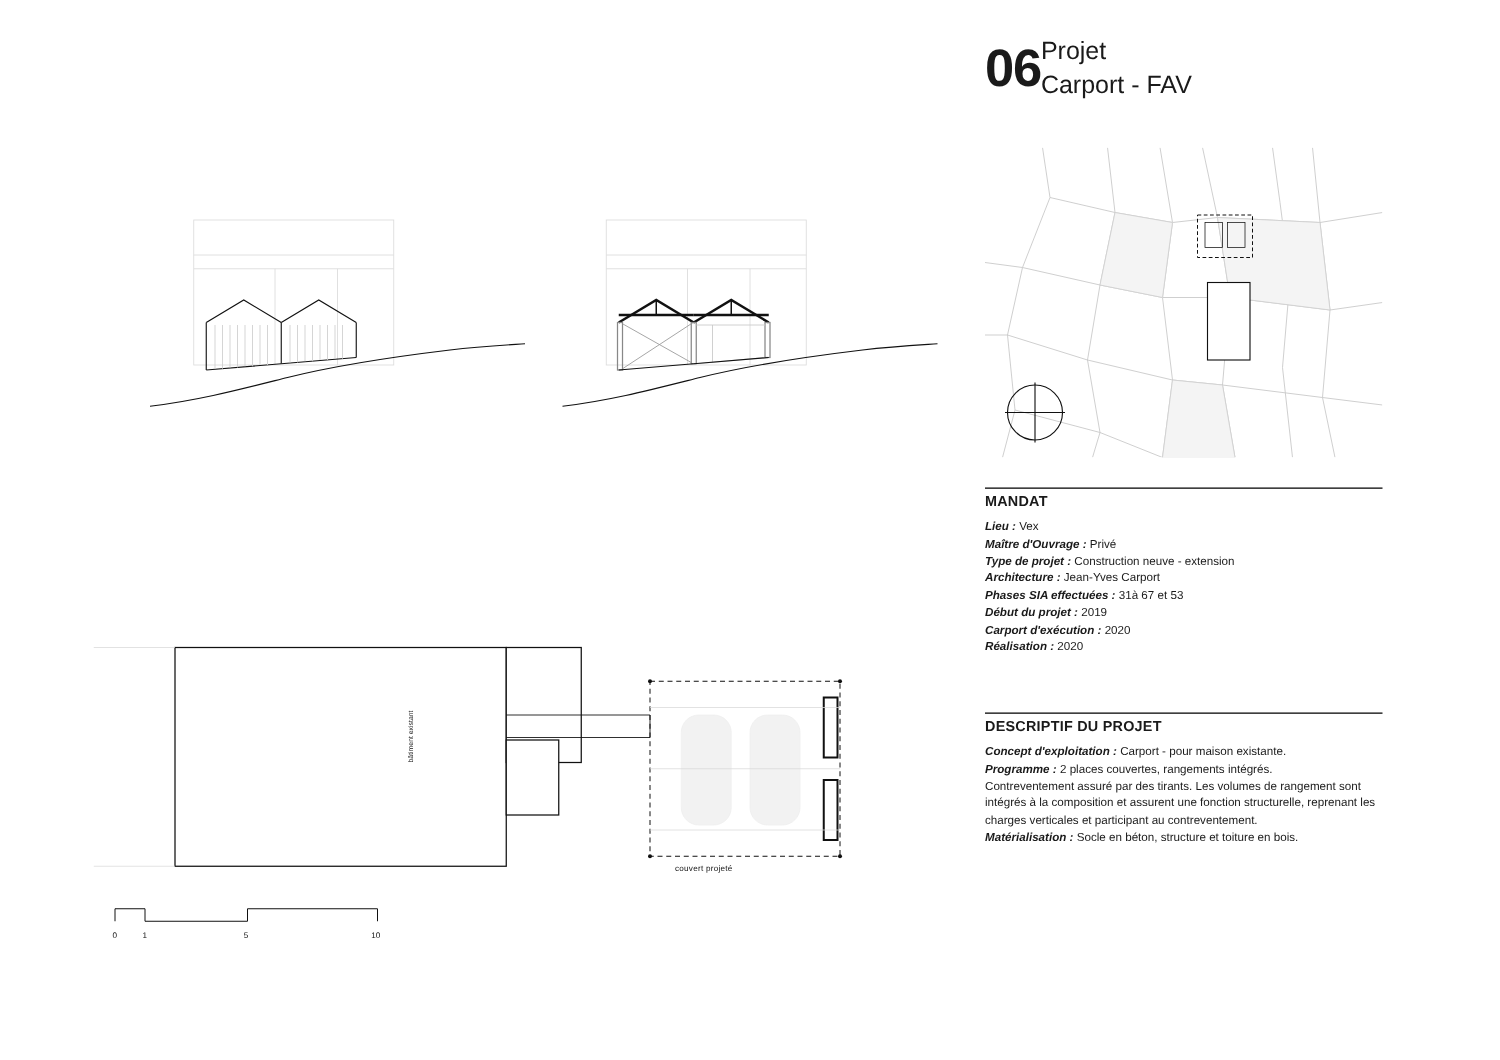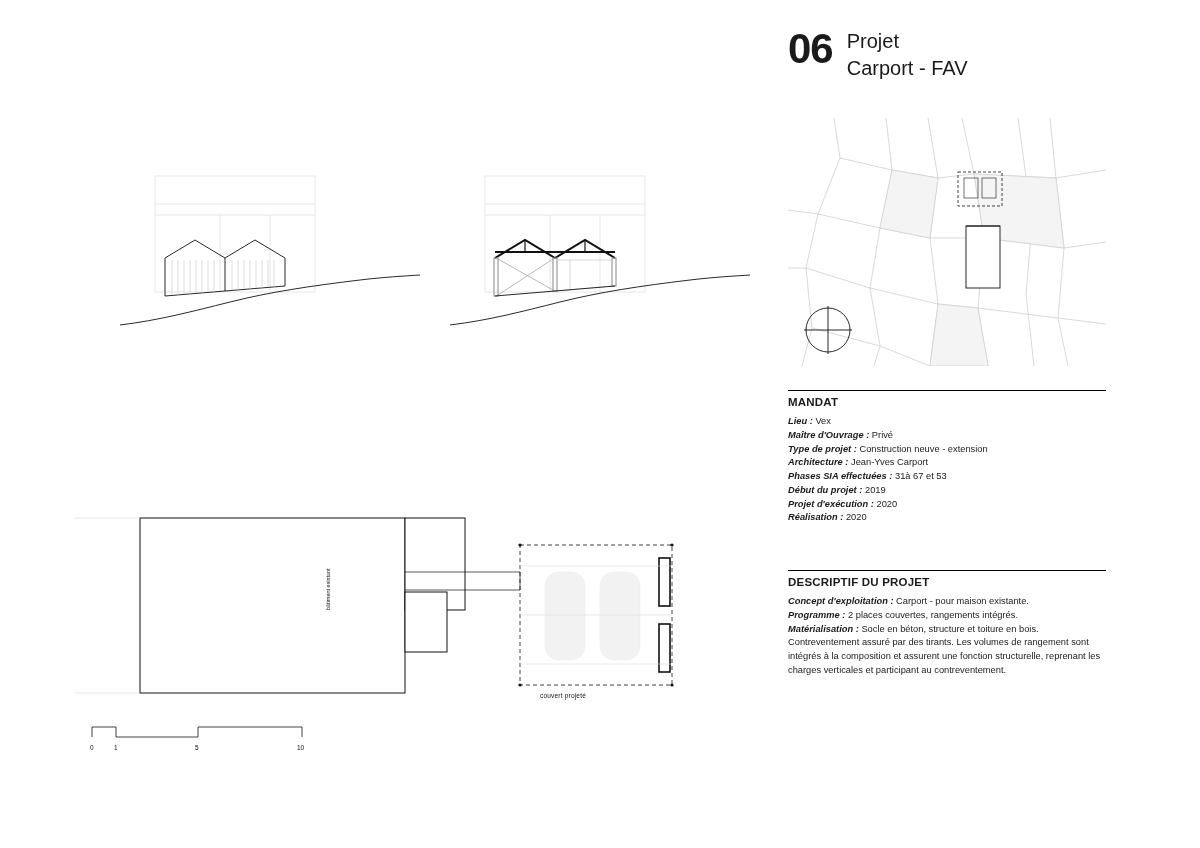--- a/index.html
+++ b/index.html
@@ -23,22 +23,21 @@
 
   
   .right-col {
     position: absolute;
     left: 788px;
     top: 28px;
     width: 318px;
   }
   .title-block {
     display: flex;
-    align-items: flex-start;
-    gap: 14px;
+    align-items: center;
   }
   .project-number {
     font-size: 42px;
     font-weight: bold;
     letter-spacing: -1px;
     line-height: 1;
   }
   .title-lines {
     font-size: 20px;
     line-height: 1.35;
@@ -170,32 +169,32 @@
 
   <div class="section kv-list" id="mandat">
     <div class="section-rule"></div>
     <h2>MANDAT</h2>
     <p><b>Lieu :</b> <span>Vex</span></p>
     <p><b>Maître d'Ouvrage :</b> <span>Privé</span></p>
     <p><b>Type de projet :</b> <span>Construction neuve - extension</span></p>
     <p><b>Architecture :</b> <span>Jean-Yves Carport</span></p>
     <p><b>Phases SIA effectuées :</b> <span>31à 67 et 53</span></p>
     <p><b>Début du projet :</b> <span>2019</span></p>
-    <p><b>Projet d'exécution :</b> <span>2020</span></p>
+    <p><b>Carport d'exécution :</b> <span>2020</span></p>
     <p><b>Réalisation :</b> <span>2020</span></p>
   </div>
 
   <div class="section kv-list" id="descriptif">
     <div class="section-rule"></div>
     <h2>DESCRIPTIF DU PROJET</h2>
     <p><b>Concept d'exploitation :</b> <span>Carport - pour maison existante.</span></p>
     <p><b>Programme :</b> <span>2 places couvertes, rangements intégrés.</span></p>
-    <p><b>Matérialisation :</b> <span>Socle en béton, structure et toiture en bois.</span></p>
     <p>Contreventement assuré par des tirants.
 Les volumes de rangement sont intégrés à la composition et assurent une fonction structurelle, reprenant les charges verticales et participant au contreventement.</p>
+    <p><b>Matérialisation :</b> <span>Socle en béton, structure et toiture en bois.</span></p>
   </div>
 
 
   <div class="drawing" id="elev-left">
     <svg width="300" height="180" viewBox="0 0 300 180">
 
       <g fill="none" stroke="#dcdcdc" stroke-width="0.7">
         <rect x="35" y="16" width="160" height="116"></rect>
         <line x1="35" y1="44" x2="195" y2="44"></line>
         <line x1="35" y1="55" x2="195" y2="55"></line>

